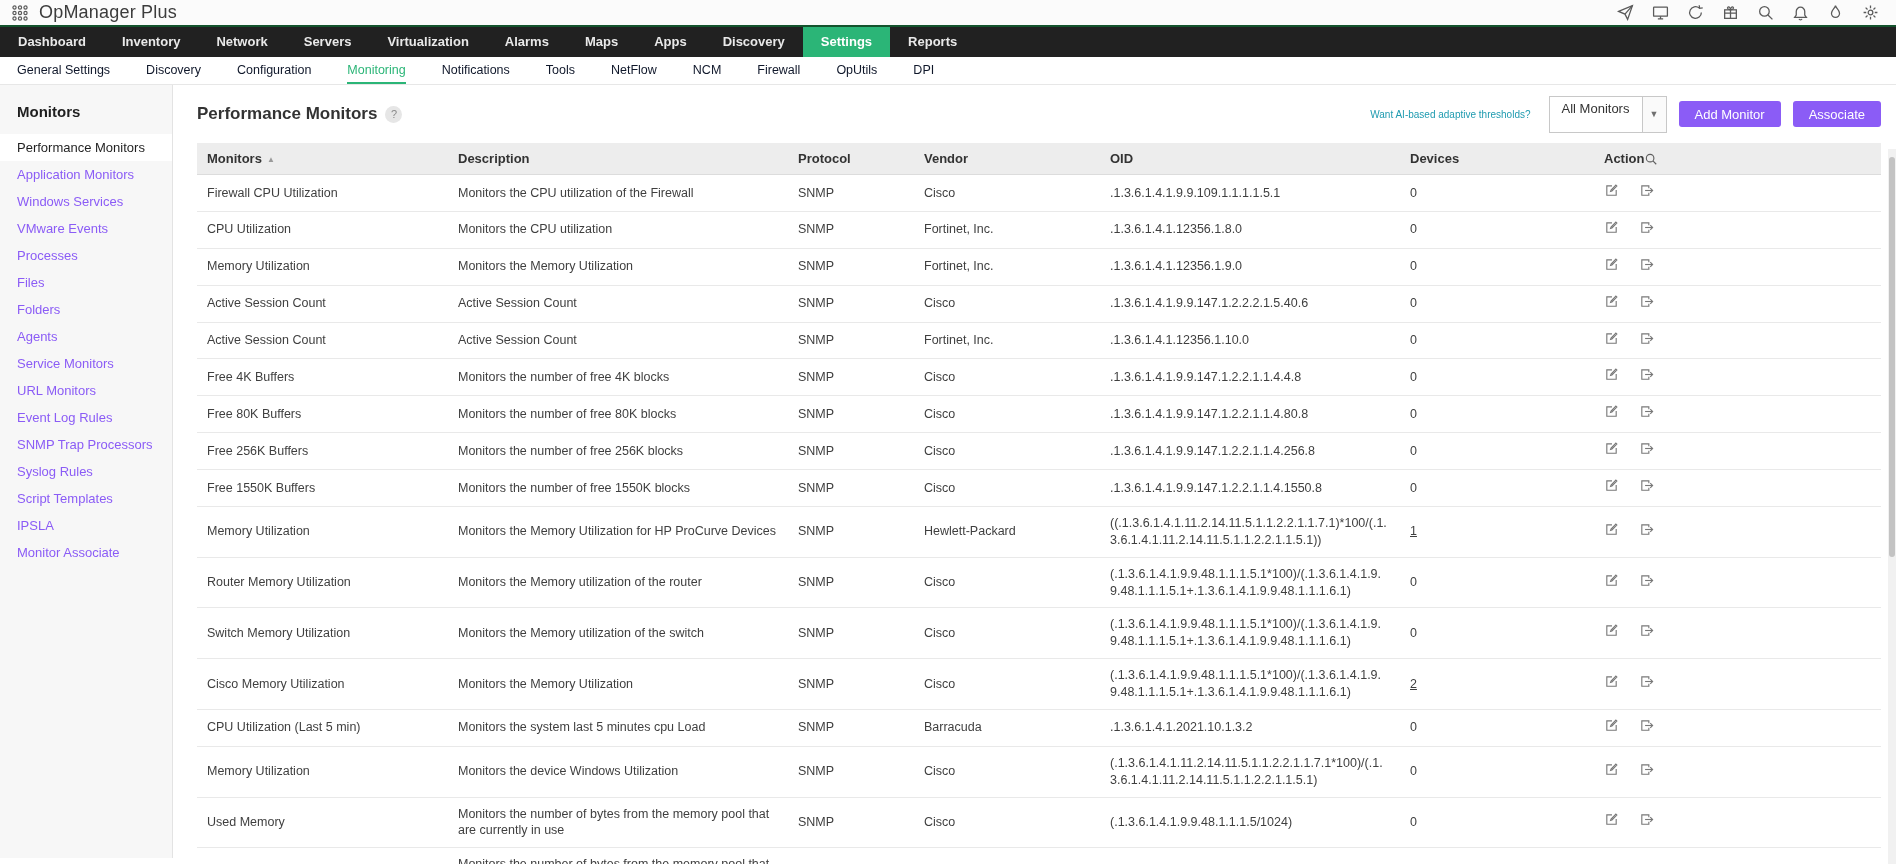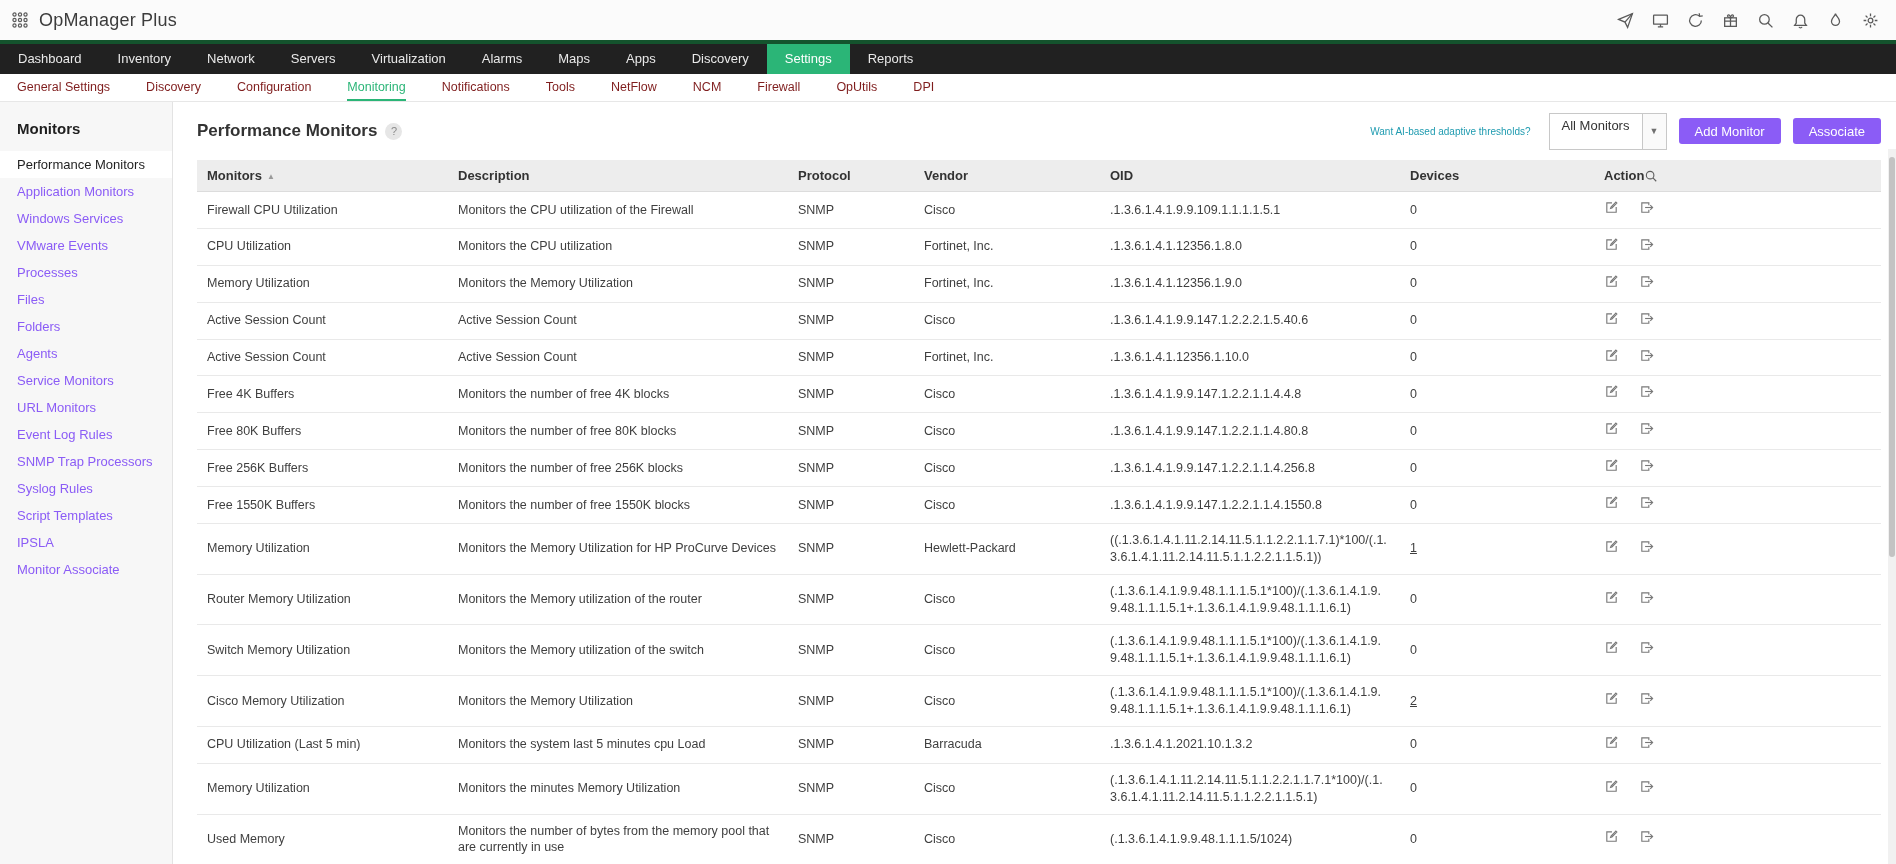--- a/index.html
+++ b/index.html
@@ -1,35 +1,35 @@
 <!DOCTYPE html>
 <html><head>
 <meta charset="utf-8">
 <style>
   * { margin:0; padding:0; box-sizing:border-box; }
   html,body { width:1896px; height:864px; overflow:hidden; }
   body { font-family:"Liberation Sans", sans-serif; background:#fff; position:relative; color:#333; }
 
   
-  .topbar { height:44px; background:#fbfbfb; border-bottom:4px solid #14532d;
+  .topbar { height:27px; background:#fbfbfb; border-bottom:2px solid #14532d;
             display:flex; align-items:center; justify-content:space-between; padding:0 16px 0 10px; }
   .topbar-left { display:flex; align-items:center; gap:10px; }
   .app-title { font-size:18px; color:#3c3c3c; letter-spacing:.2px; }
   .topbar-right { display:flex; align-items:center; gap:16px; }
   .tb-icon { display:inline-flex; align-items:center; justify-content:center; width:19px; height:19px; cursor:pointer; }
   .tb-icon svg { stroke:#5a5a5a; fill:none; stroke-width:1.2; }
 
   
-  .mainnav { height:30px; background:#212121; display:flex; }
+  .mainnav { height:30px; background:#212121; display:flex;font-weight:bold; }
   .nav-item { color:#e9e9e9; font-size:13px; line-height:30px; padding:0 18px; cursor:pointer; white-space:nowrap; }
   .nav-item.active { background:#2bb577; color:#fff; }
 
   
   .subnav { height:28px; background:#fff; border-bottom:1px solid #e7e7e7; display:flex; gap:36px; padding-left:17px; }
-  .subnav-item { font-size:12.5px; color:#7f1d1d; line-height:26px; cursor:pointer; border-bottom:2px solid transparent; white-space:nowrap; }
+  .subnav-item { font-size:12.5px; color:#0f172a; line-height:26px; cursor:pointer; border-bottom:2px solid transparent; white-space:nowrap; }
   .subnav-item.active { color:#2bb577; border-bottom-color:#2bb577; }
 
   
   .content { display:flex; height:773px; }
 
   .sidebar { width:173px; background:#f7f7f7; border-right:1px solid #e3e3e3; flex-shrink:0; }
   .sidebar-title { font-size:15px; font-weight:bold; color:#1f1f1f; padding:18px 17px 14px; }
   .side-list { list-style:none; }
   .side-item { font-size:13px; color:#8b5cf6; padding:6px 17px; cursor:pointer; white-space:nowrap; }
   .side-item.active { background:#fff; color:#1f1f1f; }
@@ -640,21 +640,21 @@
                   <path d="M10.5 5.5V3H3v10h7.5v-2.5"></path>
                   <path d="M6.5 8h8"></path>
                   <path d="M12 5.5L14.5 8 12 10.5"></path>
                 </svg>
               </span>
             </td>
           </tr>
 
           <tr>
             <td class="c-mon">Memory Utilization</td>
-            <td class="c-desc">Monitors the minutes Memory Utilization</td>
+            <td class="c-desc">Monitors the device Windows Utilization</td>
             <td>SNMP</td>
             <td>Cisco</td>
             <td class="c-oid">(.1.3.6.1.4.1.11.2.14.11.5.1.1.2.2.1.1.7.1*100)/(.1.3.6.1.4.1.11.2.14.11.5.1.1.2.2.1.1.5.1)</td>
             <td>
               <span class="dev">0</span>
             </td>
             <td class="c-act">
               <span class="act-icon">
                 <svg width="15" height="15" viewBox="0 0 16 16" fill="none" stroke="#787878" stroke-width="1.2">
                   <path d="M8.5 3H3v10h10V7.5"></path>

